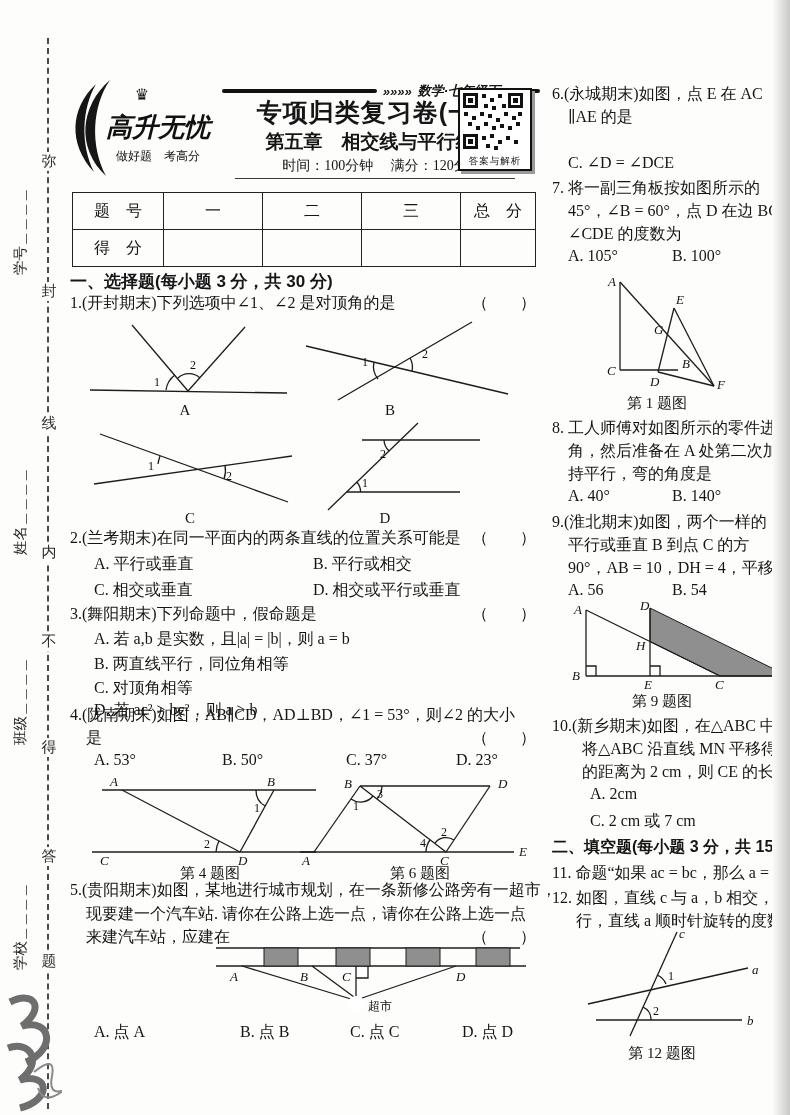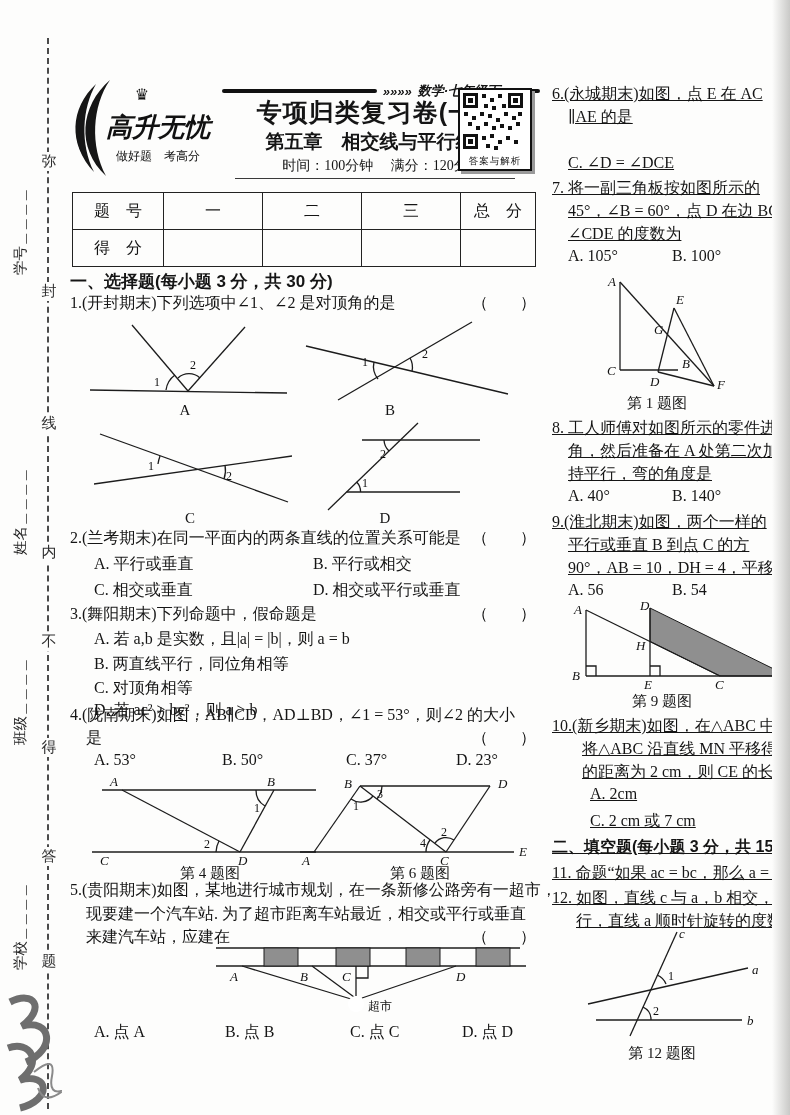--- a/index.html
+++ b/index.html
@@ -27,21 +27,21 @@
   .qr-box{position:absolute;left:388px;top:12px;width:66px;border:2px solid #111;background:#fff;
           box-shadow:3px 3px 0 #9a9a9a;padding:2px 2px 0 2px;}
   .qr-cap{font-size:9.5px;text-align:center;letter-spacing:1px;padding:1px 0;}
   
   table.score{border-collapse:collapse;}
   table.score td{border:1.6px solid #222;height:34px;text-align:center;font-size:16px;}
   
   .sec-h{font-family:"Liberation Sans",sans-serif;font-weight:bold;font-size:17px;white-space:nowrap;}
   .qline{position:absolute;left:0;right:0;font-size:16px;white-space:nowrap;}
   .bracket{position:absolute;right:6px;}
-  .rline{position:absolute;left:0;right:0;font-size:16px;white-space:nowrap;text-decoration:underline;}
+  .rline{position:absolute;left:0;right:0;font-size:16px;white-space:nowrap;}
   .cap{font-size:15px;text-align:center;white-space:nowrap;}
   
   svg line, svg path, svg polyline{stroke:#1c1c1c;stroke-width:1.3;fill:none;}
   svg .fill{fill:#8f8f8f;stroke:#1c1c1c;}
   svg text{fill:#111;stroke:none;font-family:"Liberation Serif",serif;}
   svg text.pt{font-style:italic;font-size:13px;}
   svg text.ang{font-size:12px;}
   svg text.cn{font-size:12px;}
 </style>
 </head>
@@ -277,21 +277,21 @@
         <text class="pt" x="221" y="82">E</text>
         <text class="ang" x="55" y="36">1</text>
         <text class="ang" x="79" y="24">3</text>
         <text class="ang" x="122" y="73">4</text>
         <text class="ang" x="143" y="62">2</text>
       </svg>
       <div class="cap abs" style="left:290px;top:90px;width:120px">第 6 题图</div>
     </div>
 
     <div class="qline" style="top:880px">5.(贵阳期末)如图，某地进行城市规划，在一条新修公路旁有一超市，</div>
-    <div class="qline" style="top:904px;left:16px">现要建一个汽车站. 为了超市距离车站最近，相交或平行或垂直</div>
+    <div class="qline" style="top:904px;left:16px">现要建一个汽车站. 请你在公路上选一点，请你在公路上选一点</div>
     <div class="qline" style="top:927px">
       <span style="padding-left:16px">来建汽车站，应建在</span>
       <span class="bracket">（　　）</span>
     </div>
     <svg class="abs" style="left:118px;top:944px" width="340" height="76" viewBox="0 0 340 76">
       <line x1="28" y1="4" x2="332" y2="4"></line>
         <line x1="28" y1="22" x2="338" y2="22"></line>
       <g class="fill">
         <rect x="76" y="4" width="34" height="18"></rect>
           <rect x="148" y="4" width="34" height="18"></rect>
@@ -305,21 +305,21 @@
       <path d="M168,34 H180 V22"></path>
       <circle cx="168" cy="60" r="8" style="fill:#fff"></circle>
       <text class="pt" x="42" y="37">A</text>
       <text class="pt" x="112" y="37">B</text>
       <text class="pt" x="154" y="37">C</text>
       <text class="pt" x="268" y="37">D</text>
       <text class="cn" x="180" y="66">超市</text>
     </svg>
     <div class="qline" style="top:1022px">
       <span class="abs" style="left:24px">A. 点 A</span>
-      <span class="abs" style="left:155px">B. 点 B</span>
+      <span class="abs" style="left:170px">B. 点 B</span>
       <span class="abs" style="left:280px">C. 点 C</span>
       <span class="abs" style="left:392px">D. 点 D</span>
     </div>
   </div>
 
   <div class="abs" style="left:552px;top:0;width:220px;height:1115px;overflow:hidden">
 
     <div class="rline" style="top:84px">6.(永城期末)如图，点 E 在 AC</div>
     <div class="rline" style="top:107px;left:16px">∥AE 的是</div>
     <div class="rline" style="top:153px;left:16px">C. ∠D = ∠DCE</div>

